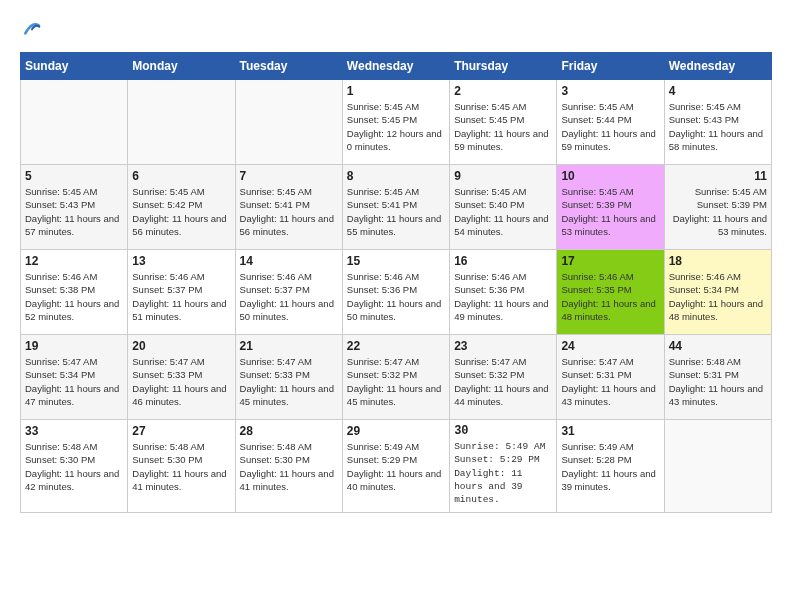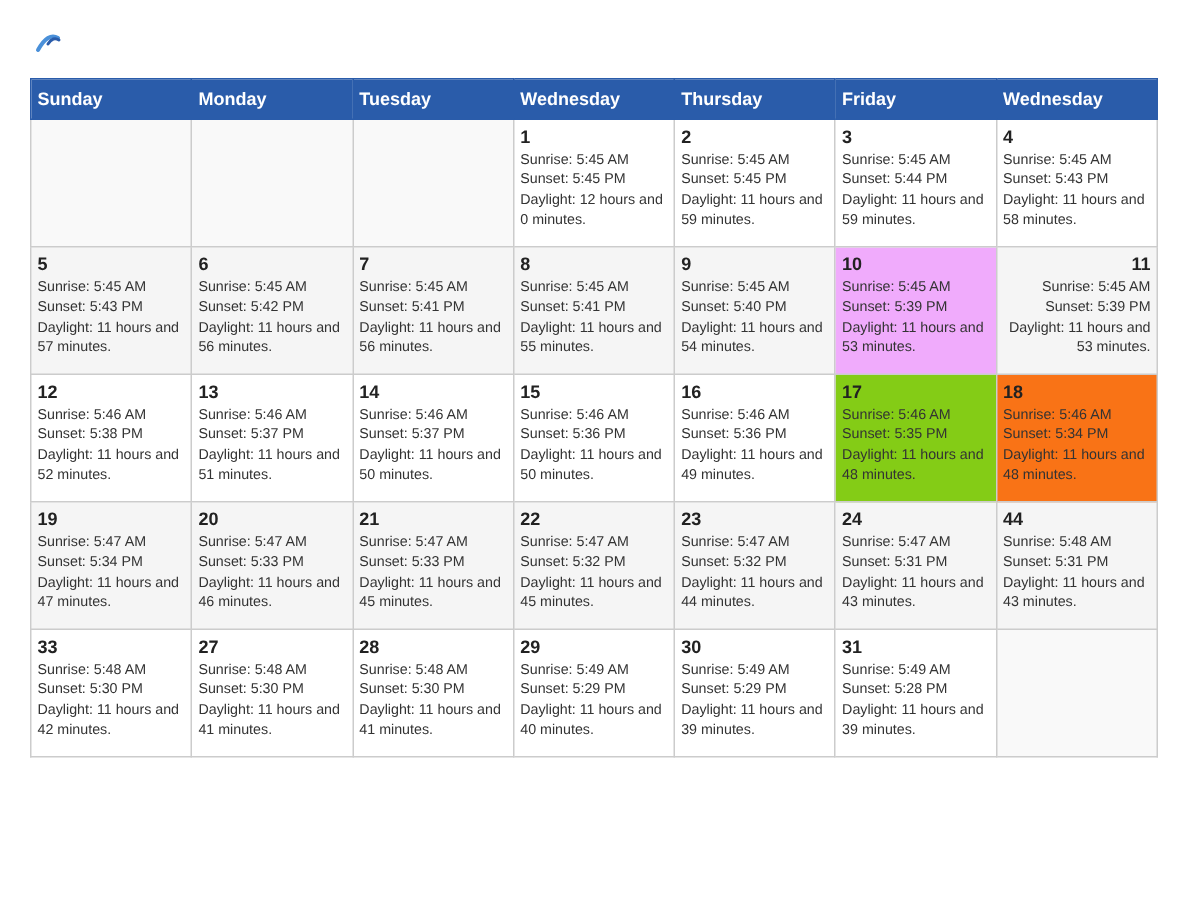--- a/index.html
+++ b/index.html
@@ -202,21 +202,21 @@
             <div class="cell-text">Sunrise: 5:46 AM<br>Sunset: 5:36 PM<br>Daylight: 11 hours and 50 minutes.</div>
           </td>
           <td style="background: rgb(255, 255, 255);">
             <span class="day-number">16</span>
             <div class="cell-text">Sunrise: 5:46 AM<br>Sunset: 5:36 PM<br>Daylight: 11 hours and 49 minutes.</div>
           </td>
           <td style="background: #84cc16;">
             <span class="day-number">17</span>
             <div class="cell-text">Sunrise: 5:46 AM<br>Sunset: 5:35 PM<br>Daylight: 11 hours and 48 minutes.</div>
           </td>
-          <td style="background: #f97316;">
+          <td style="background: #fef9c3;">
             <span class="day-number">18</span>
             <div class="cell-text">Sunrise: 5:46 AM<br>Sunset: 5:34 PM<br>Daylight: 11 hours and 48 minutes.</div>
           </td>
         </tr>
         <tr>
           <td style="background: rgb(245, 245, 245);">
             <span class="day-number">19</span>
             <div class="cell-text">Sunrise: 5:47 AM<br>Sunset: 5:34 PM<br>Daylight: 11 hours and 47 minutes.</div>
           </td>
           <td style="background: rgb(245, 245, 245);">
@@ -254,21 +254,21 @@
             <div class="cell-text">Sunrise: 5:48 AM<br>Sunset: 5:30 PM<br>Daylight: 11 hours and 41 minutes.</div>
           </td>
           <td style="background: rgb(255, 255, 255);">
             <span class="day-number">28</span>
             <div class="cell-text">Sunrise: 5:48 AM<br>Sunset: 5:30 PM<br>Daylight: 11 hours and 41 minutes.</div>
           </td>
           <td style="background: rgb(255, 255, 255);">
             <span class="day-number">29</span>
             <div class="cell-text">Sunrise: 5:49 AM<br>Sunset: 5:29 PM<br>Daylight: 11 hours and 40 minutes.</div>
           </td>
-          <td style="background: rgb(255, 255, 255);">
+          <td style="background: rgb(255, 255, 255); font-family: Liberation Mono, monospace;">
             <span class="day-number">30</span>
             <div class="cell-text">Sunrise: 5:49 AM<br>Sunset: 5:29 PM<br>Daylight: 11 hours and 39 minutes.</div>
           </td>
           <td style="background: rgb(255, 255, 255);">
             <span class="day-number">31</span>
             <div class="cell-text">Sunrise: 5:49 AM<br>Sunset: 5:28 PM<br>Daylight: 11 hours and 39 minutes.</div>
           </td>
           <td class="empty-cell"></td>
         </tr>
       </tbody>

